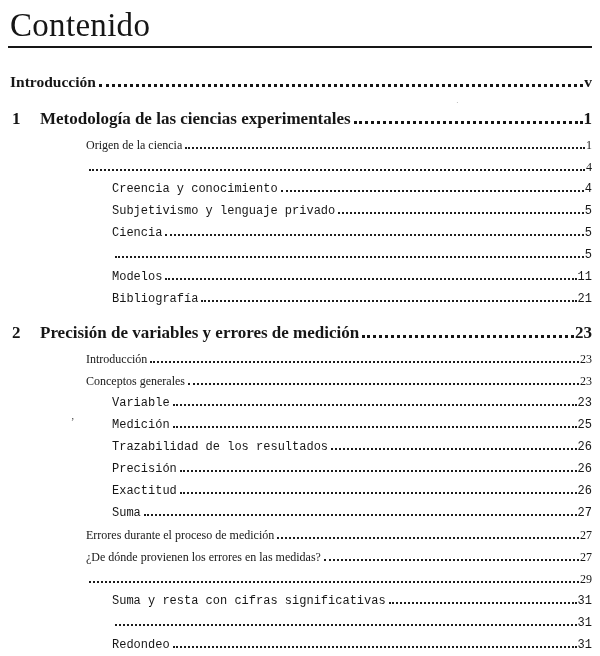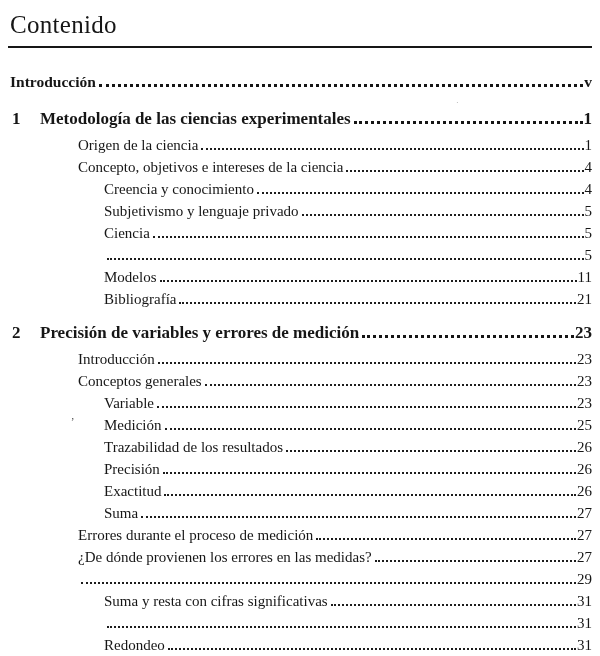--- a/index.html
+++ b/index.html
@@ -11,21 +11,21 @@
     color: #161616;
     position: relative;
   }
   .title-wrap {
     margin: 7px 8px 0 8px;
     border-bottom: 2px solid #171717;
   }
   h1.page-title {
     margin: 0;
     padding: 0 0 3px 2px;
-    font-size: 25px;
+    font-size: 33px;
     line-height: 36px;
     font-weight: 400;
     letter-spacing: 0.3px;
   }
   .row {
     display: flex;
     align-items: baseline;
     padding-right: 8px;
   }
   .leader {
@@ -59,26 +59,27 @@
   }
   .chap-1 { margin-top: 14px; }
   .chap-2 { margin-top: 10px; }
   .chap .num {
     display: inline-block;
     width: 28px;
     flex: 0 0 28px;
   }
   
   .entry {
-    font-size: 15px;
+    font-size: 12px;
     line-height: 22px;
     font-weight: 400;
+    margin-left: 8px;
   }
   .lvl1 { padding-left: 78px; }
-  .lvl2 { padding-left: 104px; }
+  .lvl2 { padding-left: 104px; font-family: Liberation Mono, monospace; }
 
   .artifact {
     position: absolute;
     font-size: 10px;
     color: #2a2a2a;
   }
   .artifact-1 { left: 71px; top: 416px; }
   .artifact-2 { left: 456px; top: 98px; color: #9a9a9a; font-size: 8px; }
 </style>
 </head>
@@ -100,21 +101,20 @@
   <span class="leader leader-bold"></span>
   <span class="pg">1</span>
 </div>
 
 <div class="row entry lvl1">
   <span class="lbl">Origen de la ciencia</span>
   <span class="leader"></span>
   <span class="pg">1</span>
 </div>
 <div class="row entry lvl1">
-  <span class="lbl">Concepto, objetivos e intereses de la ciencia</span>
   <span class="leader"></span>
   <span class="pg">4</span>
 </div>
 <div class="row entry lvl2">
   <span class="lbl">Creencia y conocimiento</span>
   <span class="leader"></span>
   <span class="pg">4</span>
 </div>
 <div class="row entry lvl2">
   <span class="lbl">Subjetivismo y lenguaje privado</span>

